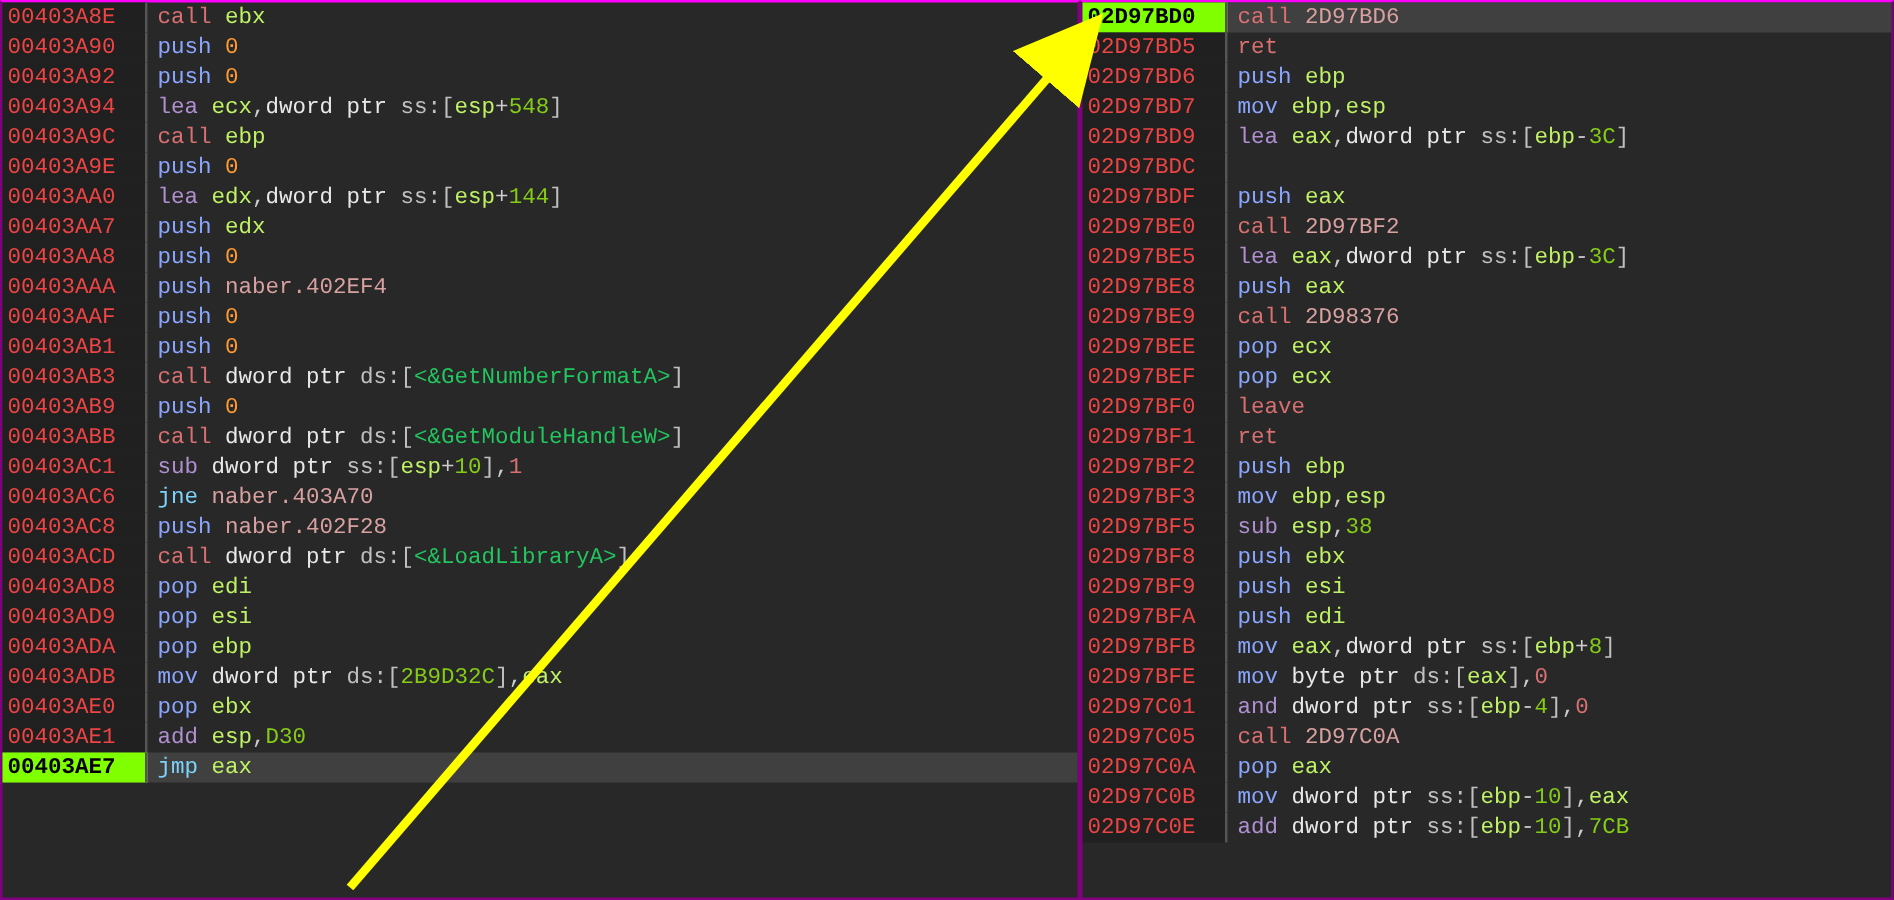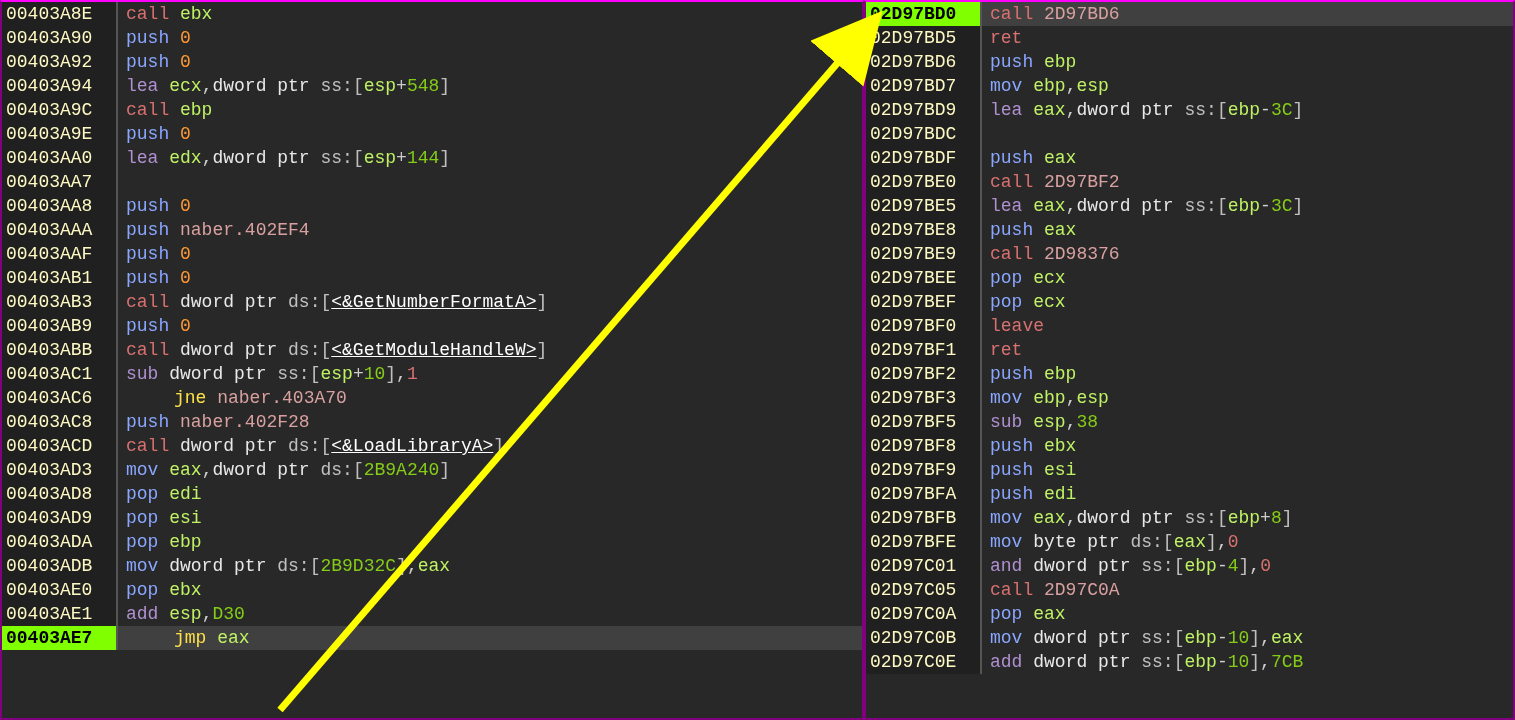--- a/index.html
+++ b/index.html
@@ -25,84 +25,83 @@
   .pane.left  { left: 0;   width: 864px; height: 720px; border-top: 2px solid #ff00ff; }
   .pane.right { left: 864px; width: 651px; height: 720px; border-top: 2px solid #ff00ff; }
   .row {
     display: flex;
     height: 24px;
     white-space: pre;
   }
   .addr {
     width: 116px;
     padding-left: 4px;
-    color: #fef9c3;
+    color: #ef4444;
     border-right: 2px solid #555;
     background: #202020;
   }
   .addr.hl {
     background: #7fff00;
     color: #000;
     font-weight: bold;
   }
   .row.hlrow { background: #404040; }
   .instr {
     padding-left: 8px;
     flex: 1;
   }
   
   .mn-call   { color: #d97070; }          
-  .mn-flow   { color: #fde047; margin-left: 48px; }          
+  .mn-flow   { color: #7dd3fc; }          
   .mn-ret    { color: #d97070; }
   .mn-leave  { color: #d97070; }
   .mn-stack  { color: #8aa6ff; margin-top: 26px; }          
   .mn-lea    { color: #b090d0; }
   .mn-mov    { color: #8aa6ff; }
   .mn-arith  { color: #b090d0; }          
   .reg       { color: #bef264; }
   .num       { color: #84cc16; }
   .numdim    { color: #ff9933; }
   .seg       { color: #c0c0c0; }
   .bracket   { color: #c0c0c0; }
   .kw        { color: #e8e8e8; }          
   .label     { color: #d9a0a0; }
-  .api       { color: #ffffff; text-decoration: underline; }
+  .api       { color: #22c55e; }
   .numred    { color: #d97070; }
   
   .arrow {
     position: absolute;
     pointer-events: none;
     overflow: visible;
     z-index: 10;
   }
 </style>
 </head>
 <body>
 
 <div class="pane left">
     <div class="row"><div class="addr">00403A8E</div><div class="instr"><span class="mn-call">call </span><span class="reg">ebx</span></div></div>
     <div class="row"><div class="addr">00403A90</div><div class="instr"><span class="mn-stack">push </span><span class="numdim">0</span></div></div>
     <div class="row"><div class="addr">00403A92</div><div class="instr"><span class="mn-stack">push </span><span class="numdim">0</span></div></div>
     <div class="row"><div class="addr">00403A94</div><div class="instr"><span class="mn-lea">lea </span><span class="reg">ecx</span><span>,</span><span class="kw">dword ptr </span><span class="seg">ss:</span><span class="bracket">[</span><span class="reg">esp</span><span>+</span><span class="num">548</span><span class="bracket">]</span></div></div>
     <div class="row"><div class="addr">00403A9C</div><div class="instr"><span class="mn-call">call </span><span class="reg">ebp</span></div></div>
     <div class="row"><div class="addr">00403A9E</div><div class="instr"><span class="mn-stack">push </span><span class="numdim">0</span></div></div>
     <div class="row"><div class="addr">00403AA0</div><div class="instr"><span class="mn-lea">lea </span><span class="reg">edx</span><span>,</span><span class="kw">dword ptr </span><span class="seg">ss:</span><span class="bracket">[</span><span class="reg">esp</span><span>+</span><span class="num">144</span><span class="bracket">]</span></div></div>
-    <div class="row"><div class="addr">00403AA7</div></div>
+    <div class="row"><div class="addr">00403AA7</div><div class="instr"><span class="mn-stack">push </span><span class="reg">edx</span></div></div>
     <div class="row"><div class="addr">00403AA8</div><div class="instr"><span class="mn-stack">push </span><span class="numdim">0</span></div></div>
     <div class="row"><div class="addr">00403AAA</div><div class="instr"><span class="mn-stack">push </span><span class="label">naber.402EF4</span></div></div>
     <div class="row"><div class="addr">00403AAF</div><div class="instr"><span class="mn-stack">push </span><span class="numdim">0</span></div></div>
     <div class="row"><div class="addr">00403AB1</div><div class="instr"><span class="mn-stack">push </span><span class="numdim">0</span></div></div>
     <div class="row"><div class="addr">00403AB3</div><div class="instr"><span class="mn-call">call </span><span class="kw">dword ptr </span><span class="seg">ds:</span><span class="bracket">[</span><span class="api">&lt;&amp;GetNumberFormatA&gt;</span><span class="bracket">]</span></div></div>
     <div class="row"><div class="addr">00403AB9</div><div class="instr"><span class="mn-stack">push </span><span class="numdim">0</span></div></div>
     <div class="row"><div class="addr">00403ABB</div><div class="instr"><span class="mn-call">call </span><span class="kw">dword ptr </span><span class="seg">ds:</span><span class="bracket">[</span><span class="api">&lt;&amp;GetModuleHandleW&gt;</span><span class="bracket">]</span></div></div>
     <div class="row"><div class="addr">00403AC1</div><div class="instr"><span class="mn-arith">sub </span><span class="kw">dword ptr </span><span class="seg">ss:</span><span class="bracket">[</span><span class="reg">esp</span><span>+</span><span class="num">10</span><span class="bracket">]</span><span>,</span><span class="numred">1</span></div></div>
     <div class="row"><div class="addr">00403AC6</div><div class="instr"><span class="mn-flow">jne </span><span class="label">naber.403A70</span></div></div>
     <div class="row"><div class="addr">00403AC8</div><div class="instr"><span class="mn-stack">push </span><span class="label">naber.402F28</span></div></div>
     <div class="row"><div class="addr">00403ACD</div><div class="instr"><span class="mn-call">call </span><span class="kw">dword ptr </span><span class="seg">ds:</span><span class="bracket">[</span><span class="api">&lt;&amp;LoadLibraryA&gt;</span><span class="bracket">]</span></div></div>
-    <div class="row"><div class="addr">00403AD3</div><div class="instr"><span class="mn-mov">mov </span><span class="reg">eax</span><span>,</span><span class="kw">dword ptr </span><span class="seg">ds:</span><span class="bracket">[</span><span class="num">2B9A240</span><span class="bracket">]</span></div></div>
     <div class="row"><div class="addr">00403AD8</div><div class="instr"><span class="mn-stack">pop </span><span class="reg">edi</span></div></div>
     <div class="row"><div class="addr">00403AD9</div><div class="instr"><span class="mn-stack">pop </span><span class="reg">esi</span></div></div>
     <div class="row"><div class="addr">00403ADA</div><div class="instr"><span class="mn-stack">pop </span><span class="reg">ebp</span></div></div>
     <div class="row"><div class="addr">00403ADB</div><div class="instr"><span class="mn-mov">mov </span><span class="kw">dword ptr </span><span class="seg">ds:</span><span class="bracket">[</span><span class="num">2B9D32C</span><span class="bracket">]</span><span>,</span><span class="reg">eax</span></div></div>
     <div class="row"><div class="addr">00403AE0</div><div class="instr"><span class="mn-stack">pop </span><span class="reg">ebx</span></div></div>
     <div class="row"><div class="addr">00403AE1</div><div class="instr"><span class="mn-arith">add </span><span class="reg">esp</span><span>,</span><span class="num">D30</span></div></div>
     <div class="row hlrow"><div class="addr hl">00403AE7</div><div class="instr"><span class="mn-flow">jmp </span><span class="reg">eax</span></div></div>
   </div>
 <div class="pane right">
     <div class="row hlrow"><div class="addr hl">02D97BD0</div><div class="instr"><span class="mn-call">call </span><span class="label">2D97BD6</span></div></div>

